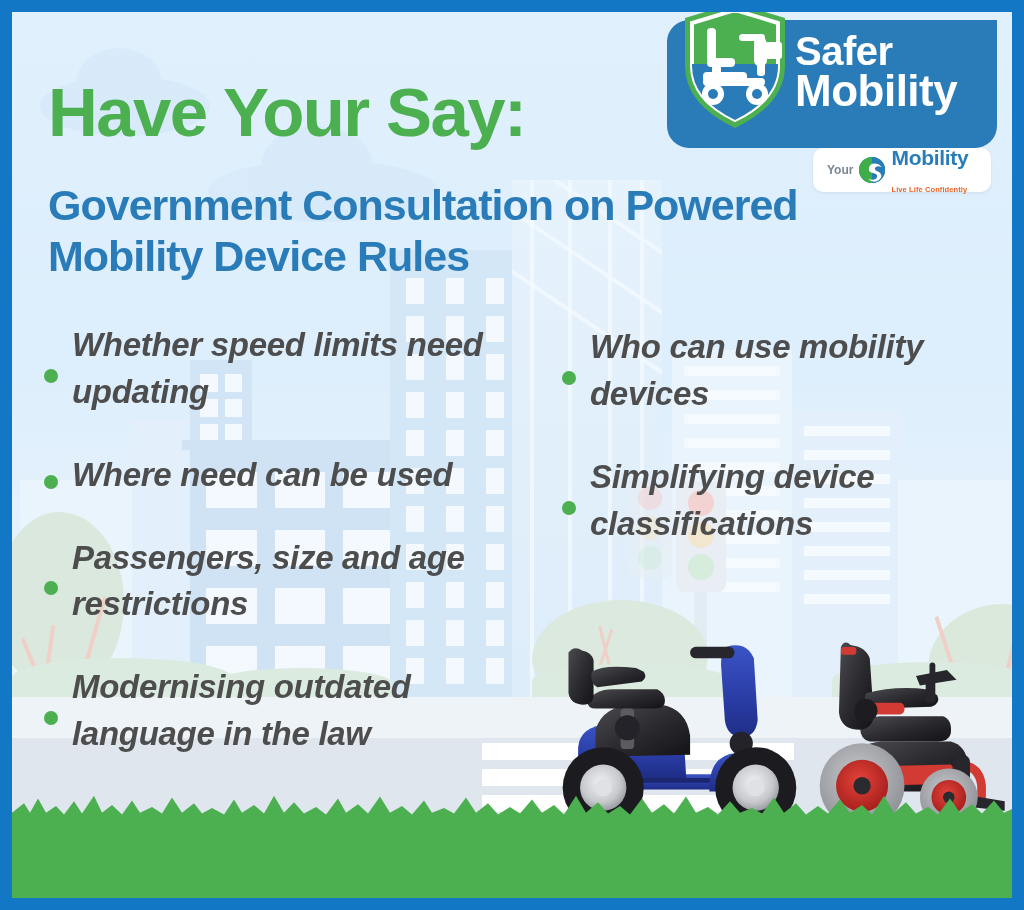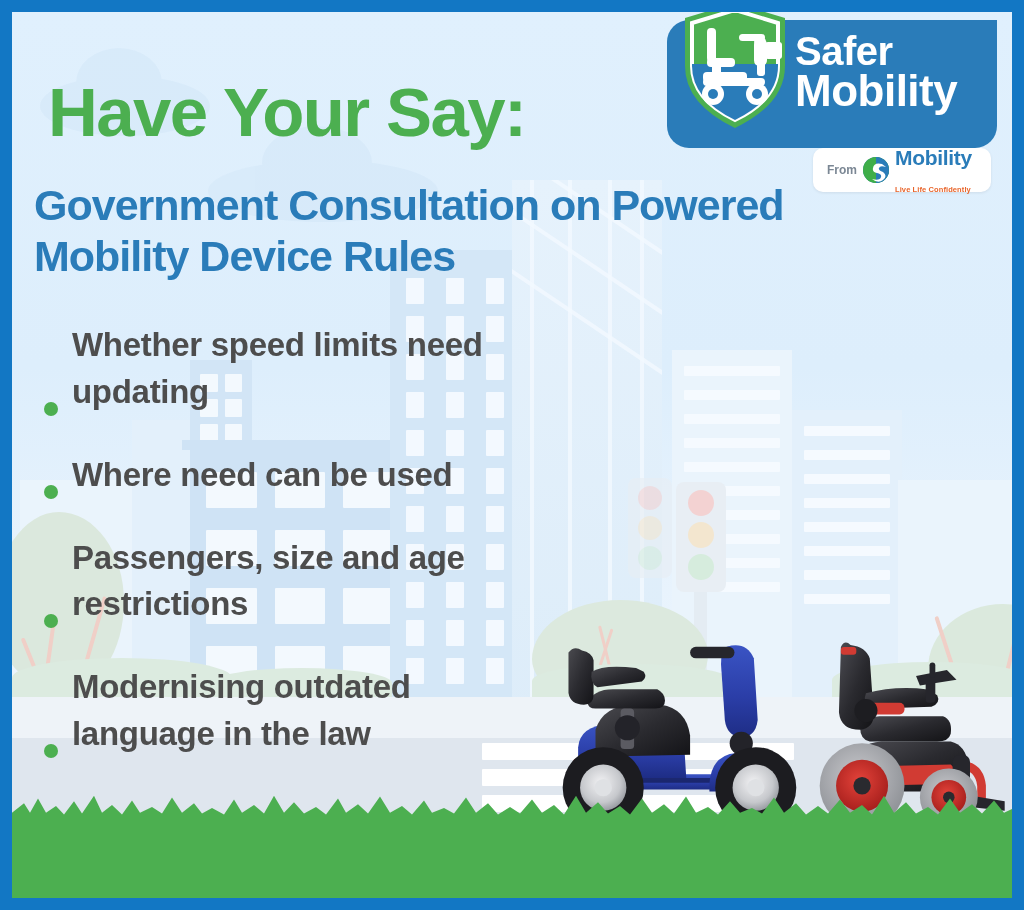--- a/index.html
+++ b/index.html
@@ -109,31 +109,31 @@
   .sw-name { font-size: 21px; font-weight: 800; color: #2a7cb9; letter-spacing:-.3px; display:block; }
   .sw-tag  { font-size: 7.5px; font-weight: 700; color: #e8642a; letter-spacing: .1px; display:block; margin-top:18px; }
 
   
   .headline {
     position: absolute; left: 36px; top: 66px;
     font-size: 69px; font-weight: 800; color: #4caf50;
     letter-spacing: -1.6px; line-height: 1;
   }
   .subhead {
-    position: absolute; left: 22px; top: 168px; width: 900px;
+    position: absolute; left: 36px; top: 168px; width: 900px;
     font-size: 43px; font-weight: 800; color: #2a7cb9;
     letter-spacing: -1.0px; line-height: 1.18;
   }
 
   
   .bullets { position: absolute; left: 32px; top: 310px; right: 20px; display: flex; gap: 18px; }
   .col { width: 500px; }
   .col.right { width: 430px; padding-top: 2px; }
 
-  .bullet { display: flex; gap: 14px; margin-bottom: 36px; align-items: flex-end; }
+  .bullet { display: flex; gap: 14px; margin-bottom: 36px; align-items: center; font-style: italic; }
   .col.right .bullet { margin-bottom: 36px; }
   .dot {
     width: 14px; height: 14px; border-radius: 50%;
     background: #4caf50; flex: none; margin-top: 14px;
   }
   .btext {
     font-size: 33px; font-weight: 600; color: #4d4d4d;
     line-height: 1.42; letter-spacing: -0.3px;
   }
 </style>
@@ -454,21 +454,21 @@
           <circle cx="78" cy="94" r="5" fill="#2a7cb9"></circle>
         </svg>
 
         <div class="logo-text">
           <span class="l1">Safer</span>
           <span class="l2">Mobility</span>
         </div>
       </div>
 
       <div class="from-chip">
-        <span class="from-label">From</span>
+        <span class="from-label">Your</span>
         <svg class="sw-mark" viewBox="0 0 26 26">
           <circle cx="13" cy="13" r="13" fill="#2a7cb9"></circle>
           <path d="M13 0 A13 13 0 0 0 13 26 A13 13 0 0 0 13 0 Z" fill="#3fae49"></path>
           <path d="M13 0 a13 13 0 0 1 0 26 a13 13 0 0 1 0 -26 Z" fill="#2a7cb9" opacity="0"></path>
           <path d="M13 0 A13 13 0 0 1 13 26 L13 0 Z" fill="#2a7cb9"></path>
           <path d="M19 7 q-8 -2 -9 4 q-1 4 4 5 q5 1 4 4 q-1 4 -9 2 q6 5 11 1 q5 -4 0 -8 q-5 -2 -4 -4 q1 -3 7 -1 z" fill="#ffffff"></path>
         </svg>
         <span class="sw-text">
           <span class="sw-name">Mobility</span>
           <span class="sw-tag">Live Life Confidently</span>
@@ -493,17 +493,27 @@
         <div class="bullet">
           <span class="dot"></span>
           <span class="btext">Passengers, size and age restrictions</span>
         </div>
         <div class="bullet">
           <span class="dot"></span>
           <span class="btext">Modernising outdated language in the law</span>
         </div>
       </div>
 
+      <div class="col right">
+        <div class="bullet">
+          <span class="dot"></span>
+          <span class="btext">Who can use mobility devices</span>
+        </div>
+        <div class="bullet">
+          <span class="dot"></span>
+          <span class="btext">Simplifying device classifications</span>
+        </div>
+      </div>
 
     </div>
 
   </div>
 </div>
 
 </body></html>

